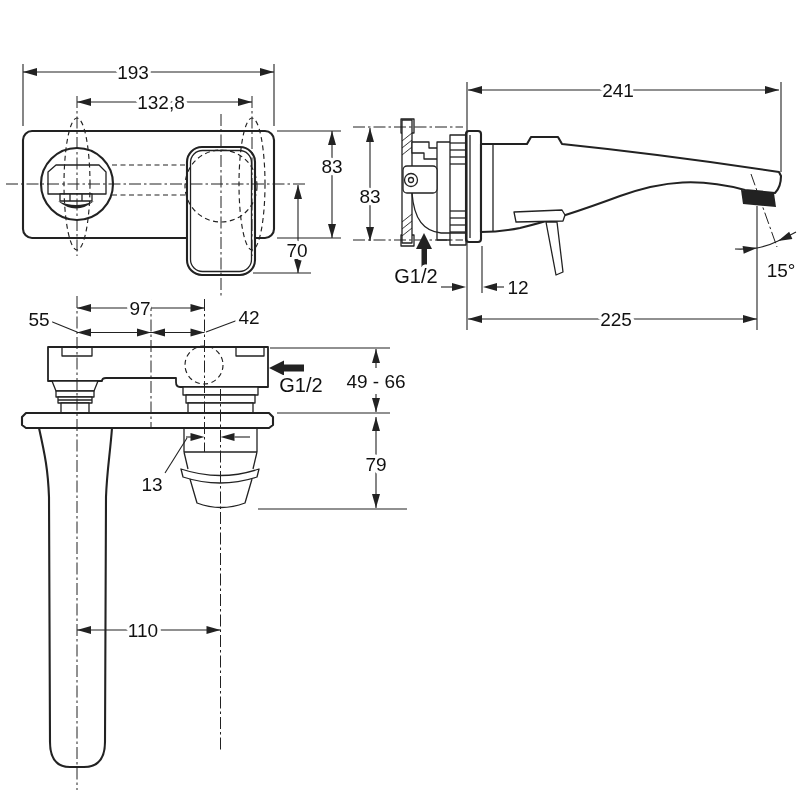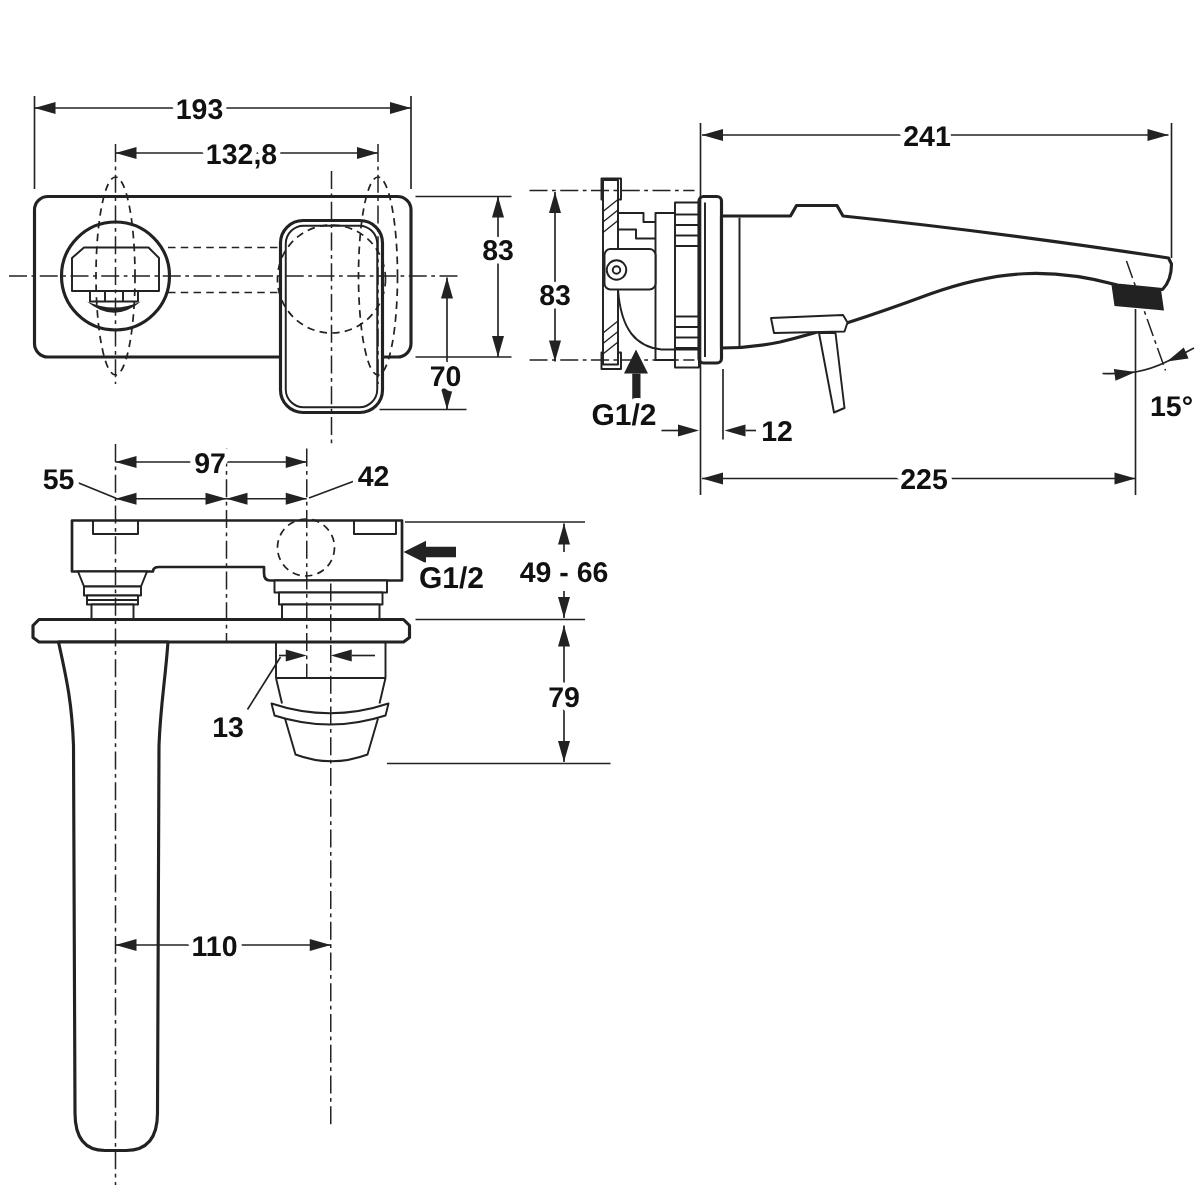--- a/index.html
+++ b/index.html
@@ -1,16 +1,16 @@
 <!DOCTYPE html>
 <html><head>
 <meta charset="utf-8">
 <style>
   html,body{margin:0;padding:0;background:#fff;}
-  .stage{width:678px;height:800px;background:#ffffff;position:relative;font-family:"Liberation Sans",sans-serif;font-weight:bold;}
+  .stage{width:678px;height:800px;background:#ffffff;position:relative;font-family:"Liberation Sans",sans-serif;}
   svg{display:block;}
   .o2f{stroke:#222;stroke-width:2.1;fill:#fff;stroke-linejoin:round;stroke-linecap:round;}
   .mf {stroke:#222;stroke-width:1.8;fill:#fff;stroke-linejoin:round;}
   .t1 {stroke:#222;stroke-width:1.3;fill:none;stroke-linejoin:round;}
   .t1f{stroke:#222;stroke-width:1.3;fill:#fff;stroke-linejoin:round;}
   .h  {stroke:#222;stroke-width:.9;fill:none;}
   .dim{stroke:#222;stroke-width:1.1;fill:none;}
   .dd {stroke:#222;stroke-width:1;fill:none;stroke-dasharray:12 3 2.5 3;}
   .dash{stroke:#222;stroke-width:1.15;fill:none;stroke-dasharray:5 3.5;}
   .blk{fill:#222;stroke:none;}

